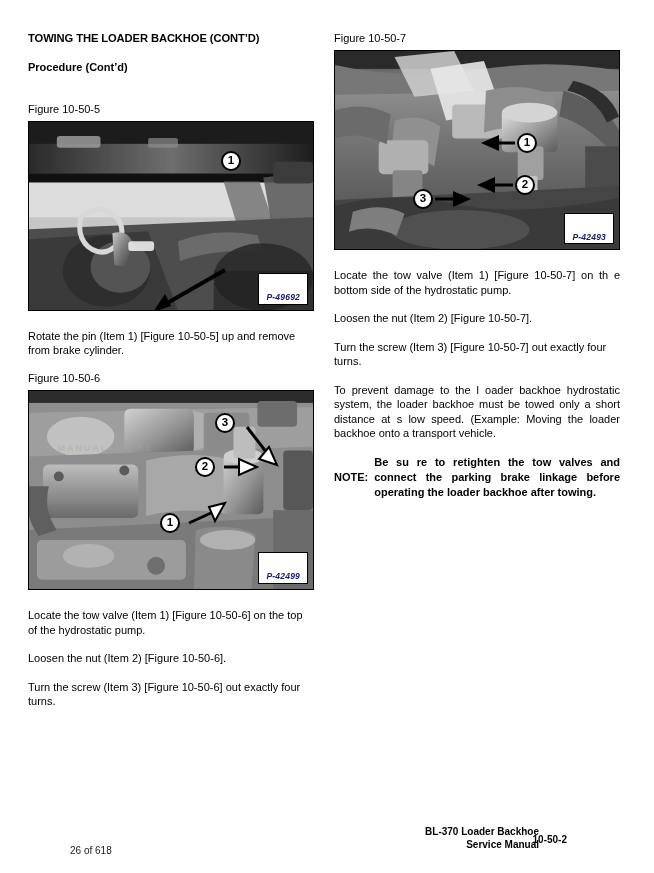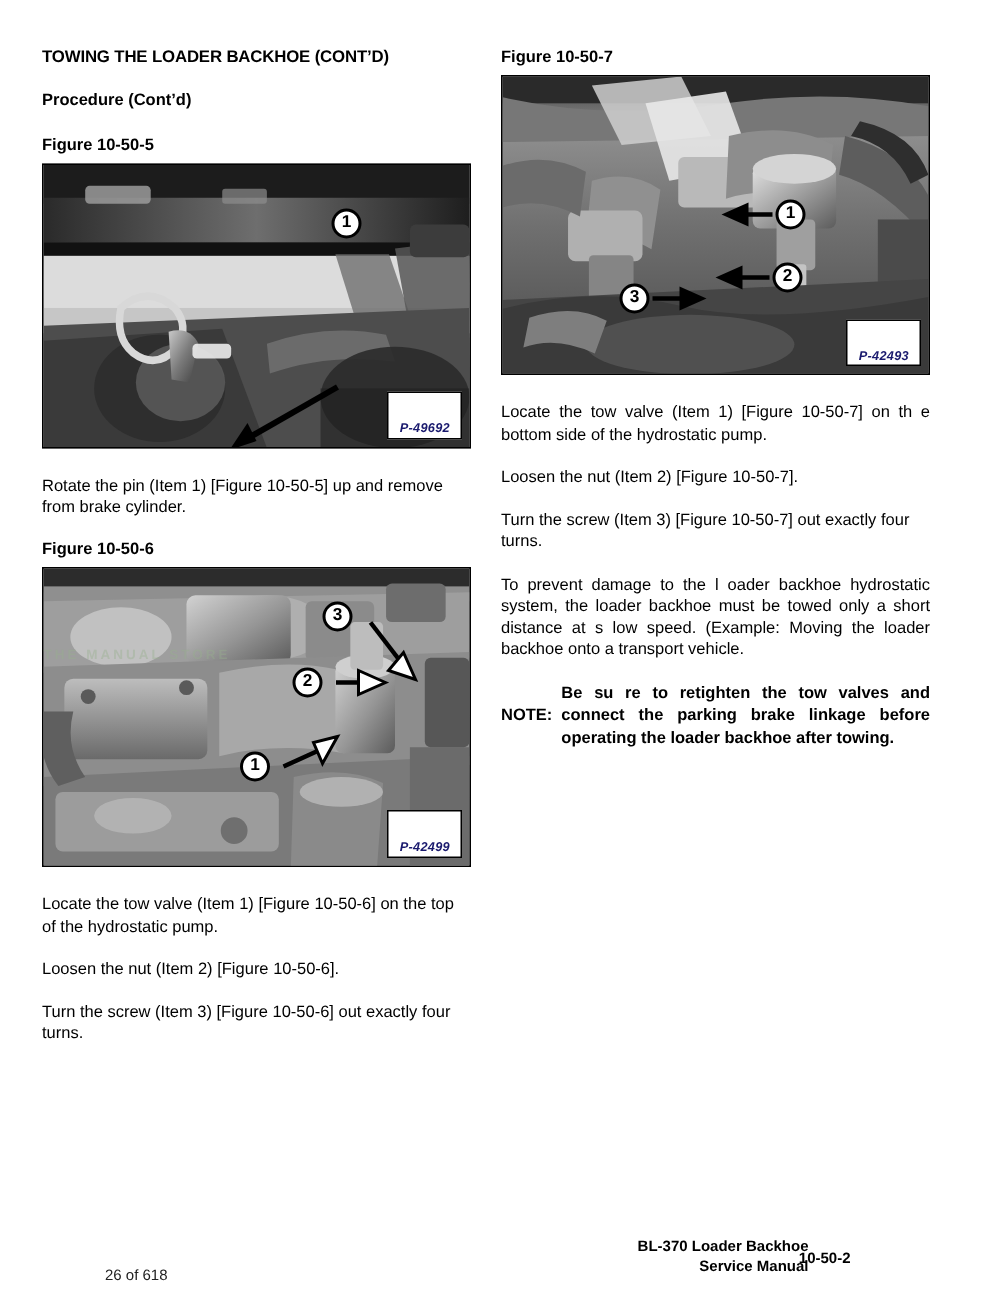--- a/index.html
+++ b/index.html
@@ -33,26 +33,26 @@
   .sec-title {
     font-size: 11.2px;
     font-weight: bold;
     letter-spacing: -0.1px;
     margin: 0 0 16px 0;
     line-height: 1.2;
   }
   .sub-title {
     font-size: 11px;
     font-weight: bold;
-    margin: 0 0 16px 0;
+    margin: 0 0 28px 0;
     line-height: 1.2;
   }
   .fig-label {
     font-size: 11px;
-    font-weight: bold;
+    font-weight: normal;
     margin: 0 0 5px 0;
     line-height: 1.2;
   }
   p.body {
     font-size: 11px;
     line-height: 1.32;
     margin: 0 0 14px 0;
     text-align: left;
   }
   p.just { text-align: justify; }

